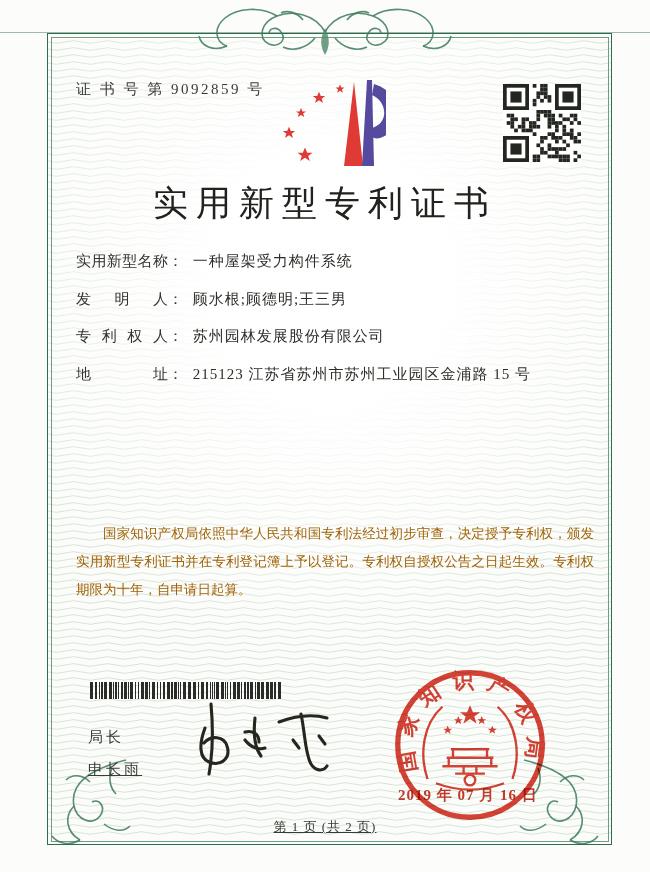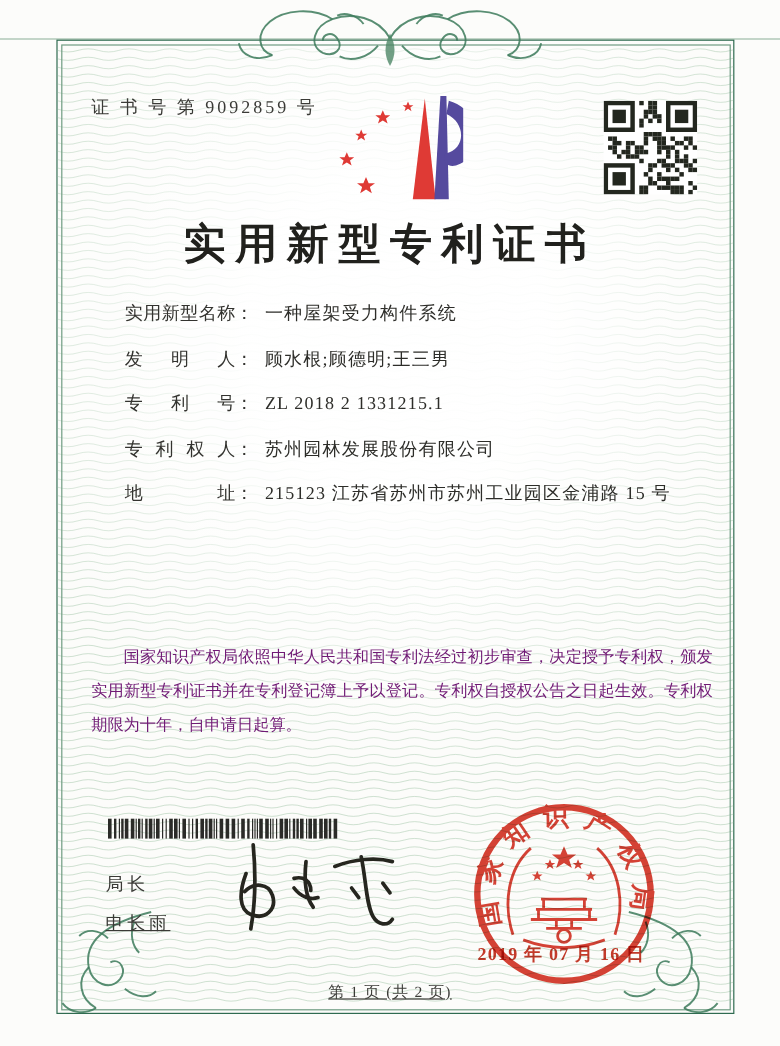--- a/index.html
+++ b/index.html
@@ -11,30 +11,30 @@
   .frame-inner{position:absolute;inset:2.5px;border:1px solid #6f9c82;}
   #guilloche{position:absolute;left:0;top:0;}
   #guilloche path{fill:none;stroke:#a4c8ab;stroke-width:.8;opacity:.55;}
   .wash{position:absolute;inset:0;background:radial-gradient(ellipse 62% 46% at 50% 30%, rgba(255,255,255,.95) 35%, rgba(255,255,255,0) 100%);pointer-events:none;}
   .content{position:absolute;inset:0;padding-left:12px;}
 
   .cert-no{position:absolute;left:76px;top:80px;font-size:15px;letter-spacing:2.5px;color:#3a3a36;}
   .logo{position:absolute;left:268px;top:76px;}
   .qr{position:absolute;left:503px;top:84px;background:#fff;}
 
-  .title{position:absolute;left:0;right:0;top:180px;text-align:center;font-size:35px;font-weight:700;letter-spacing:8px;color:#21211d;}
+  .title{position:absolute;left:0;right:0;top:180px;text-align:center;font-size:35px;font-weight:400;letter-spacing:8px;color:#21211d;}
 
   .fields{position:absolute;left:76px;top:252px;right:55px;font-size:15px;}
-  .fieldrow{height:37.5px;position:relative;white-space:nowrap;margin-left:28px;}
+  .fieldrow{height:37.5px;position:relative;white-space:nowrap;}
   .flabel{display:inline-block;width:92px;text-align:justify;text-align-last:justify;color:#33332f;}
   .fcolon{display:inline-block;color:#33332f;}
   .fvalue{display:inline-block;margin-left:6px;letter-spacing:1px;color:#2d2d29;}
   .pair2{position:absolute;left:290px;top:0;}
 
-  .body-text{position:absolute;left:76px;right:56px;top:534px;font-size:13.5px;line-height:2.08;text-align:justify;color:#701a75;}
+  .body-text{position:absolute;left:76px;right:56px;top:520px;font-size:13.5px;line-height:2.08;text-align:justify;color:#a16207;}
   .body-text p{margin:0;text-indent:2em;}
 
   .barcode{position:absolute;left:90px;top:682px;}
 
   .signer{position:absolute;left:88px;top:728px;font-size:15px;letter-spacing:3px;color:#3a3a36;}
   .signer .name{margin-top:13px;text-decoration:underline;}
   .signature{position:absolute;left:183px;top:692px;}
   .signature path{fill:none;stroke:#26261f;stroke-width:3.1;stroke-linecap:round;stroke-linejoin:round;}
 
   .seal{position:absolute;left:385px;top:660px;mix-blend-mode:multiply;opacity:.95;}
@@ -360,24 +360,20 @@
     <div class="fields">
       <div class="fieldrow">
         <span class="flabel">实用新型名称</span><span class="fcolon">：</span>
         <span class="fvalue">一种屋架受力构件系统</span>
       </div>
       <div class="fieldrow">
         <span class="flabel">发明人</span><span class="fcolon">：</span>
         <span class="fvalue">顾水根;顾德明;王三男</span>
       </div>
       <div class="fieldrow">
-        <span class="flabel">专利号</span><span class="fcolon">：</span>
-        <span class="fvalue">ZL 2018 2 1331215.1</span>
-      </div>
-      <div class="fieldrow">
         <span class="flabel">专利权人</span><span class="fcolon">：</span>
         <span class="fvalue">苏州园林发展股份有限公司</span>
       </div>
       <div class="fieldrow">
         <span class="flabel">地址</span><span class="fcolon">：</span>
         <span class="fvalue">215123 江苏省苏州市苏州工业园区金浦路 15 号</span>
       </div>
     </div>
 
     <div class="body-text">

